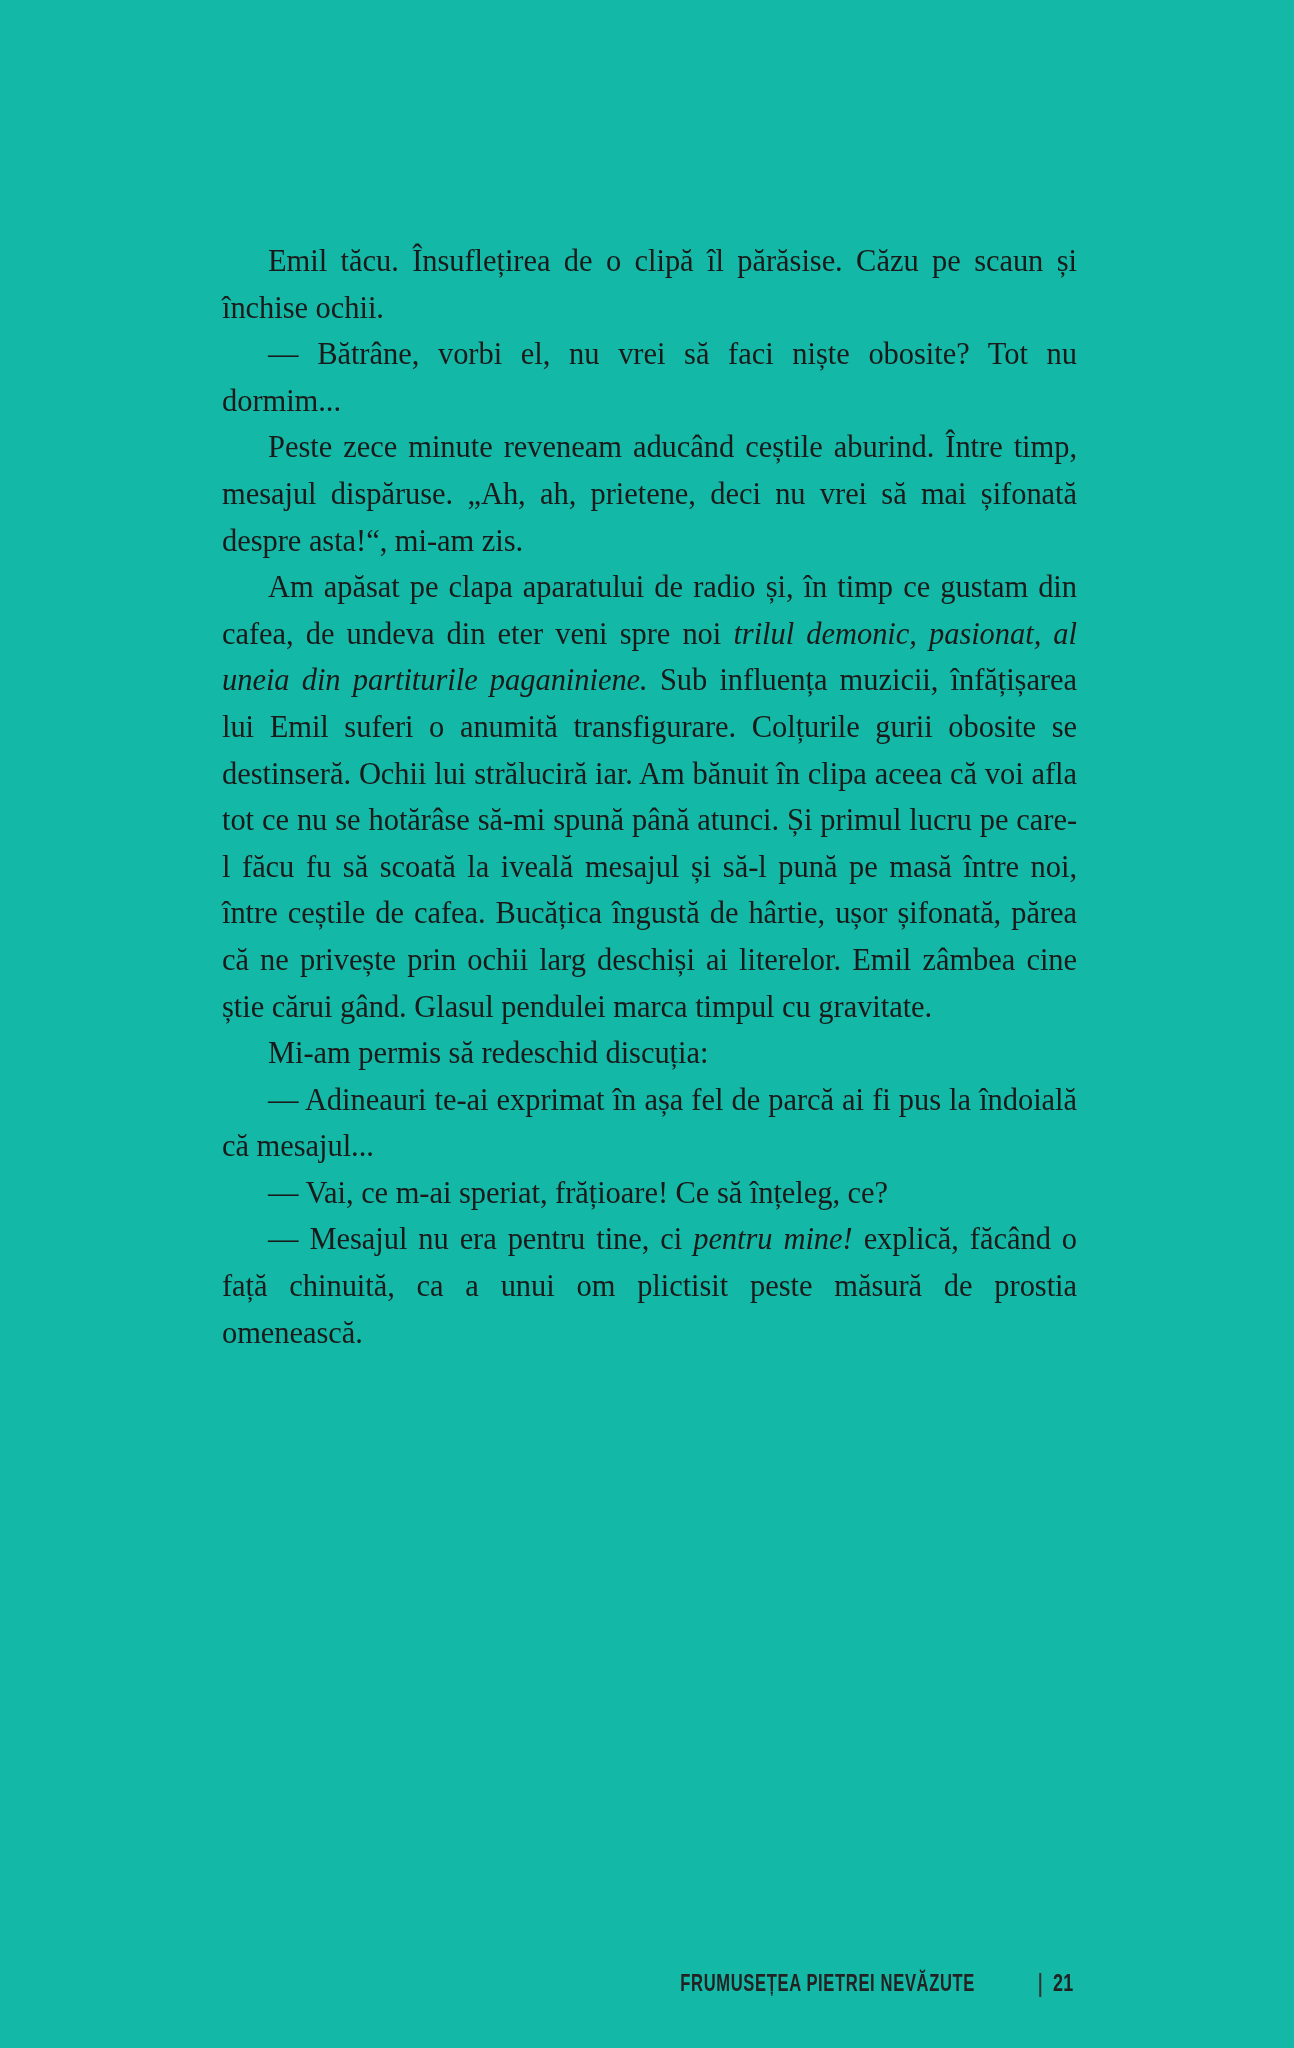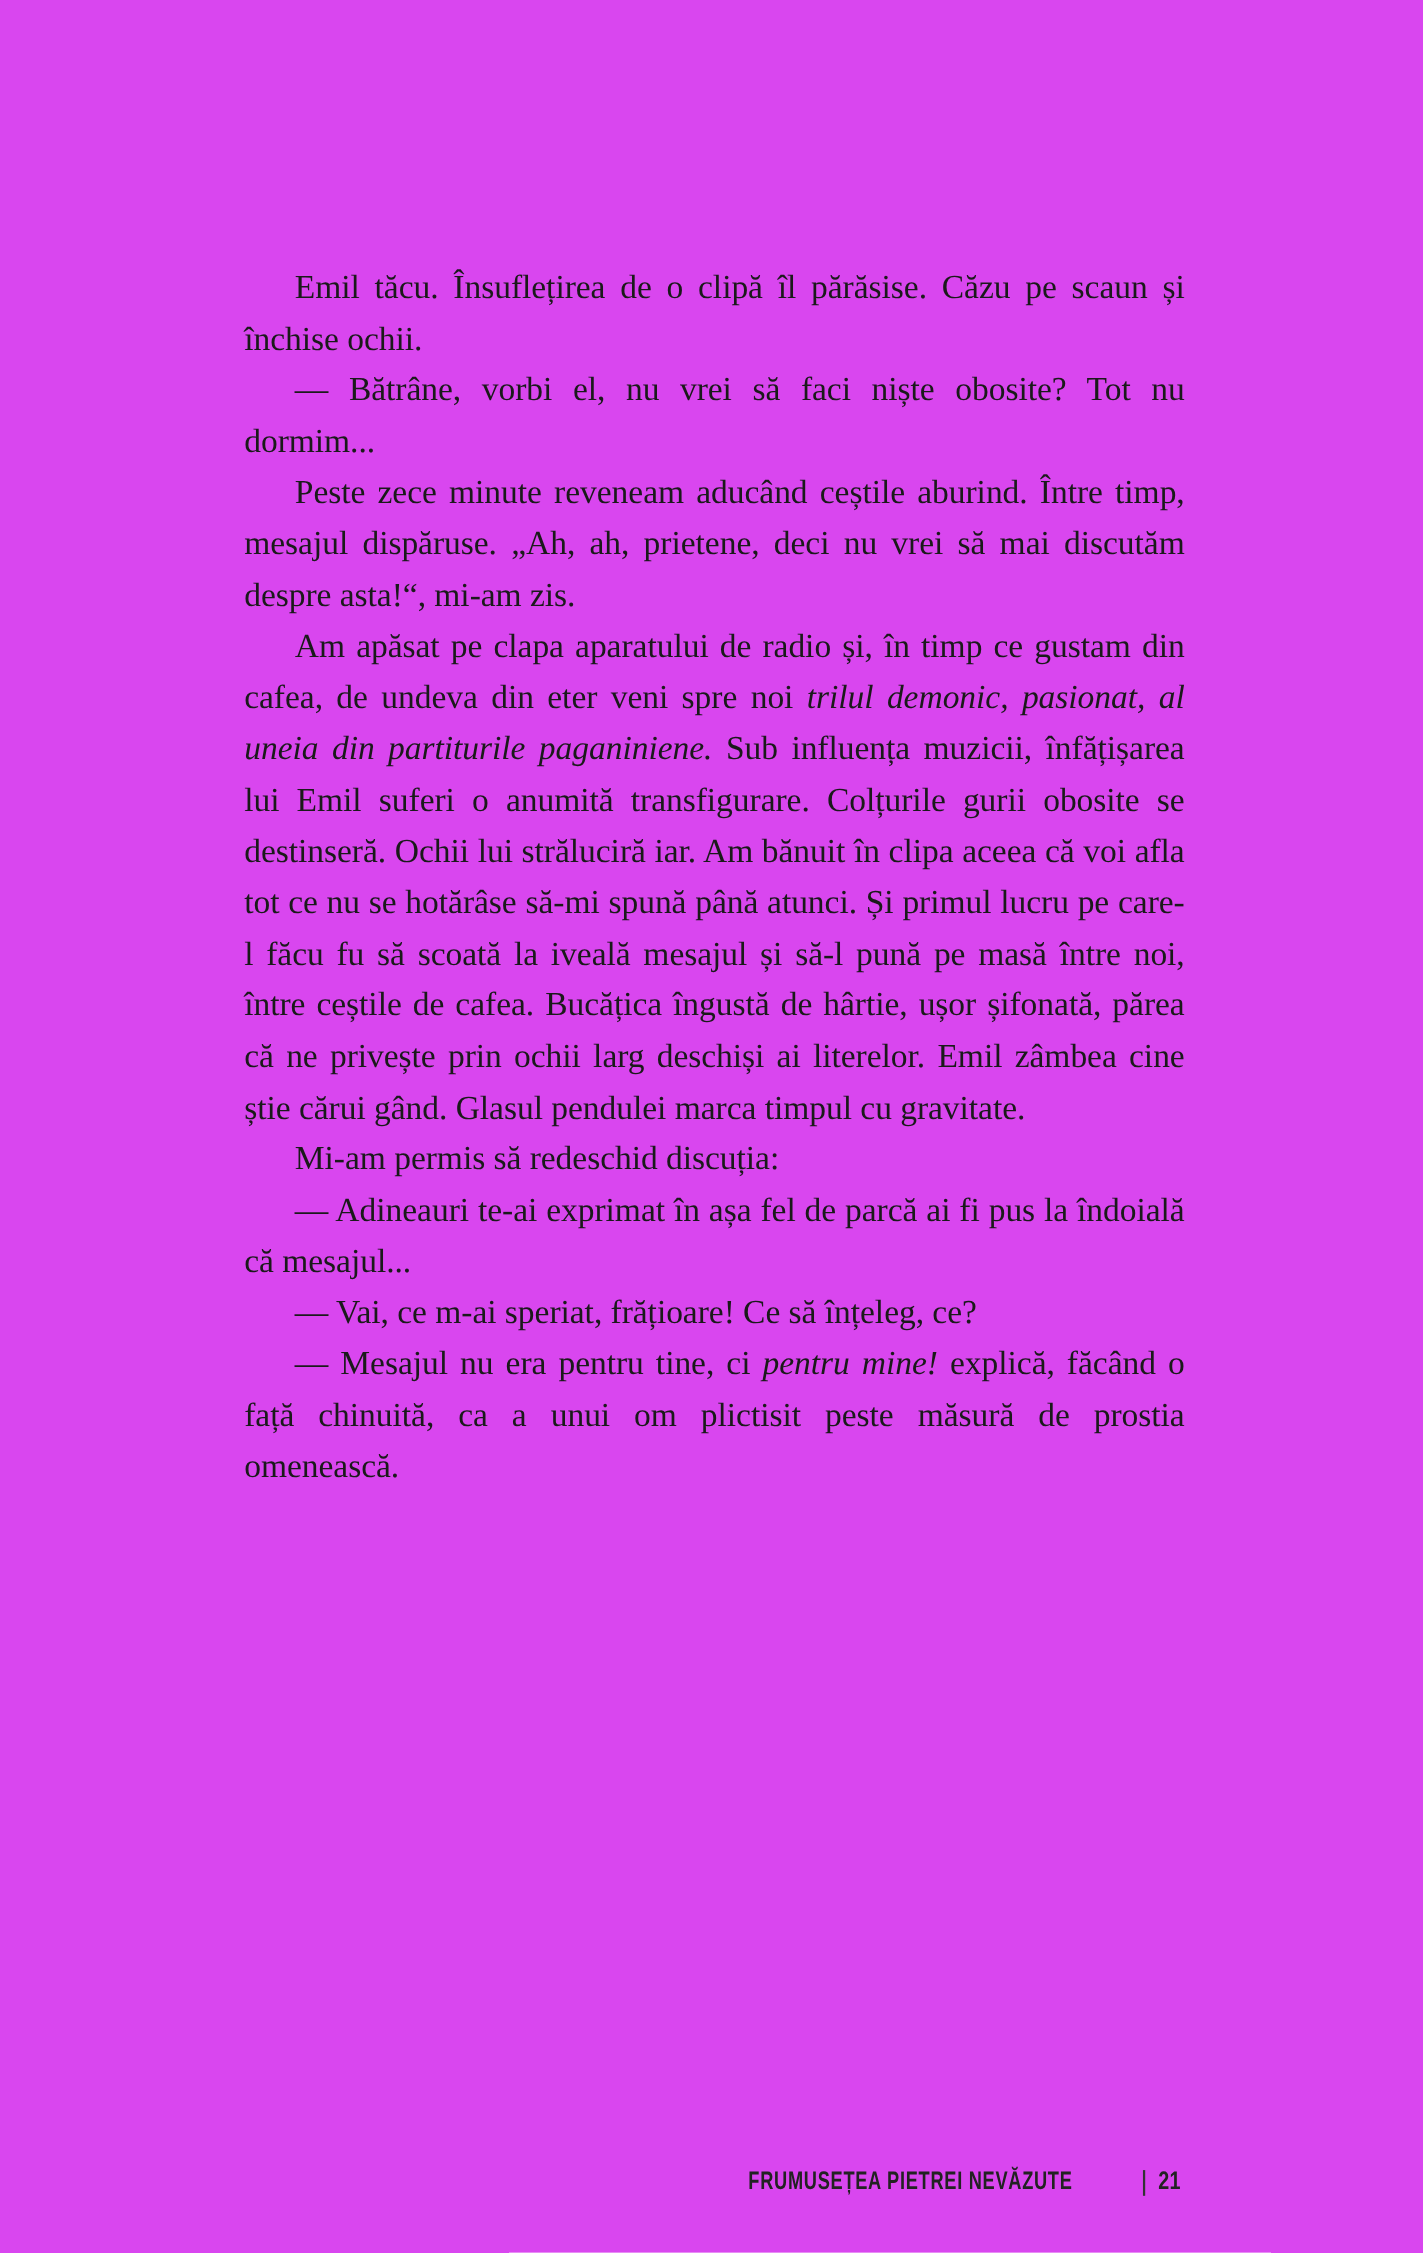--- a/index.html
+++ b/index.html
@@ -15,21 +15,21 @@
     color: #1a1a1a;
     overflow: hidden;
   }
 
   #page {
     position: absolute;
     left: 0;
     top: 0;
     width: 1294px;
     height: 2048px;
-    background: #d946ef;
+    background: #14b8a6;
   }
 
   #text-block {
     position: absolute;
     left: 222px;
     top: 238px;
     width: 855px;
   }
 
   p.para {
@@ -108,21 +108,21 @@
 <body>
 
 <div id="page">
 
   <div id="text-block">
 
     <p class="para">Emil tăcu. Însuflețirea de o clipă îl părăsise. Căzu pe scaun și închise ochii.</p>
 
     <p class="para dialogue">— Bătrâne, vorbi el, nu vrei să faci niște obosite? Tot nu dormim...</p>
 
-    <p class="para">Peste zece minute reveneam aducând ceștile aburind. Între timp, mesajul dispăruse. „Ah, ah, prietene, deci nu vrei să mai discutăm despre asta!“, mi-am zis.</p>
+    <p class="para">Peste zece minute reveneam aducând ceștile aburind. Între timp, mesajul dispăruse. „Ah, ah, prietene, deci nu vrei să mai șifonată despre asta!“, mi-am zis.</p>
 
     <p class="para wide"><span>Am apăsat pe clapa aparatului de radio și, în timp ce gustam din cafea, de undeva din eter veni spre noi </span><em>trilul demonic, pasionat, al uneia din partiturile paganiniene.</em><span> Sub influența muzicii, înfățișarea lui Emil suferi o anumită transfigurare. Colțurile gurii obosite se destinseră. Ochii lui străluciră iar. Am bănuit în clipa aceea că voi afla tot ce nu se hotărâse să-mi spună până atunci. Și primul lucru pe care-l făcu fu să scoată la iveală mesajul și să-l pună pe masă între noi, între ceștile de cafea. Bucățica îngustă de hârtie, ușor șifonată, părea că ne privește prin ochii larg deschiși ai literelor. Emil zâmbea cine știe cărui gând. Glasul pendulei marca timpul cu gravitate.</span></p>
 
     <p class="para">Mi-am permis să redeschid discuția:</p>
 
     <p class="para dialogue">— Adineauri te-ai exprimat în așa fel de parcă ai fi pus la îndoială că mesajul...</p>
 
 
 
 

